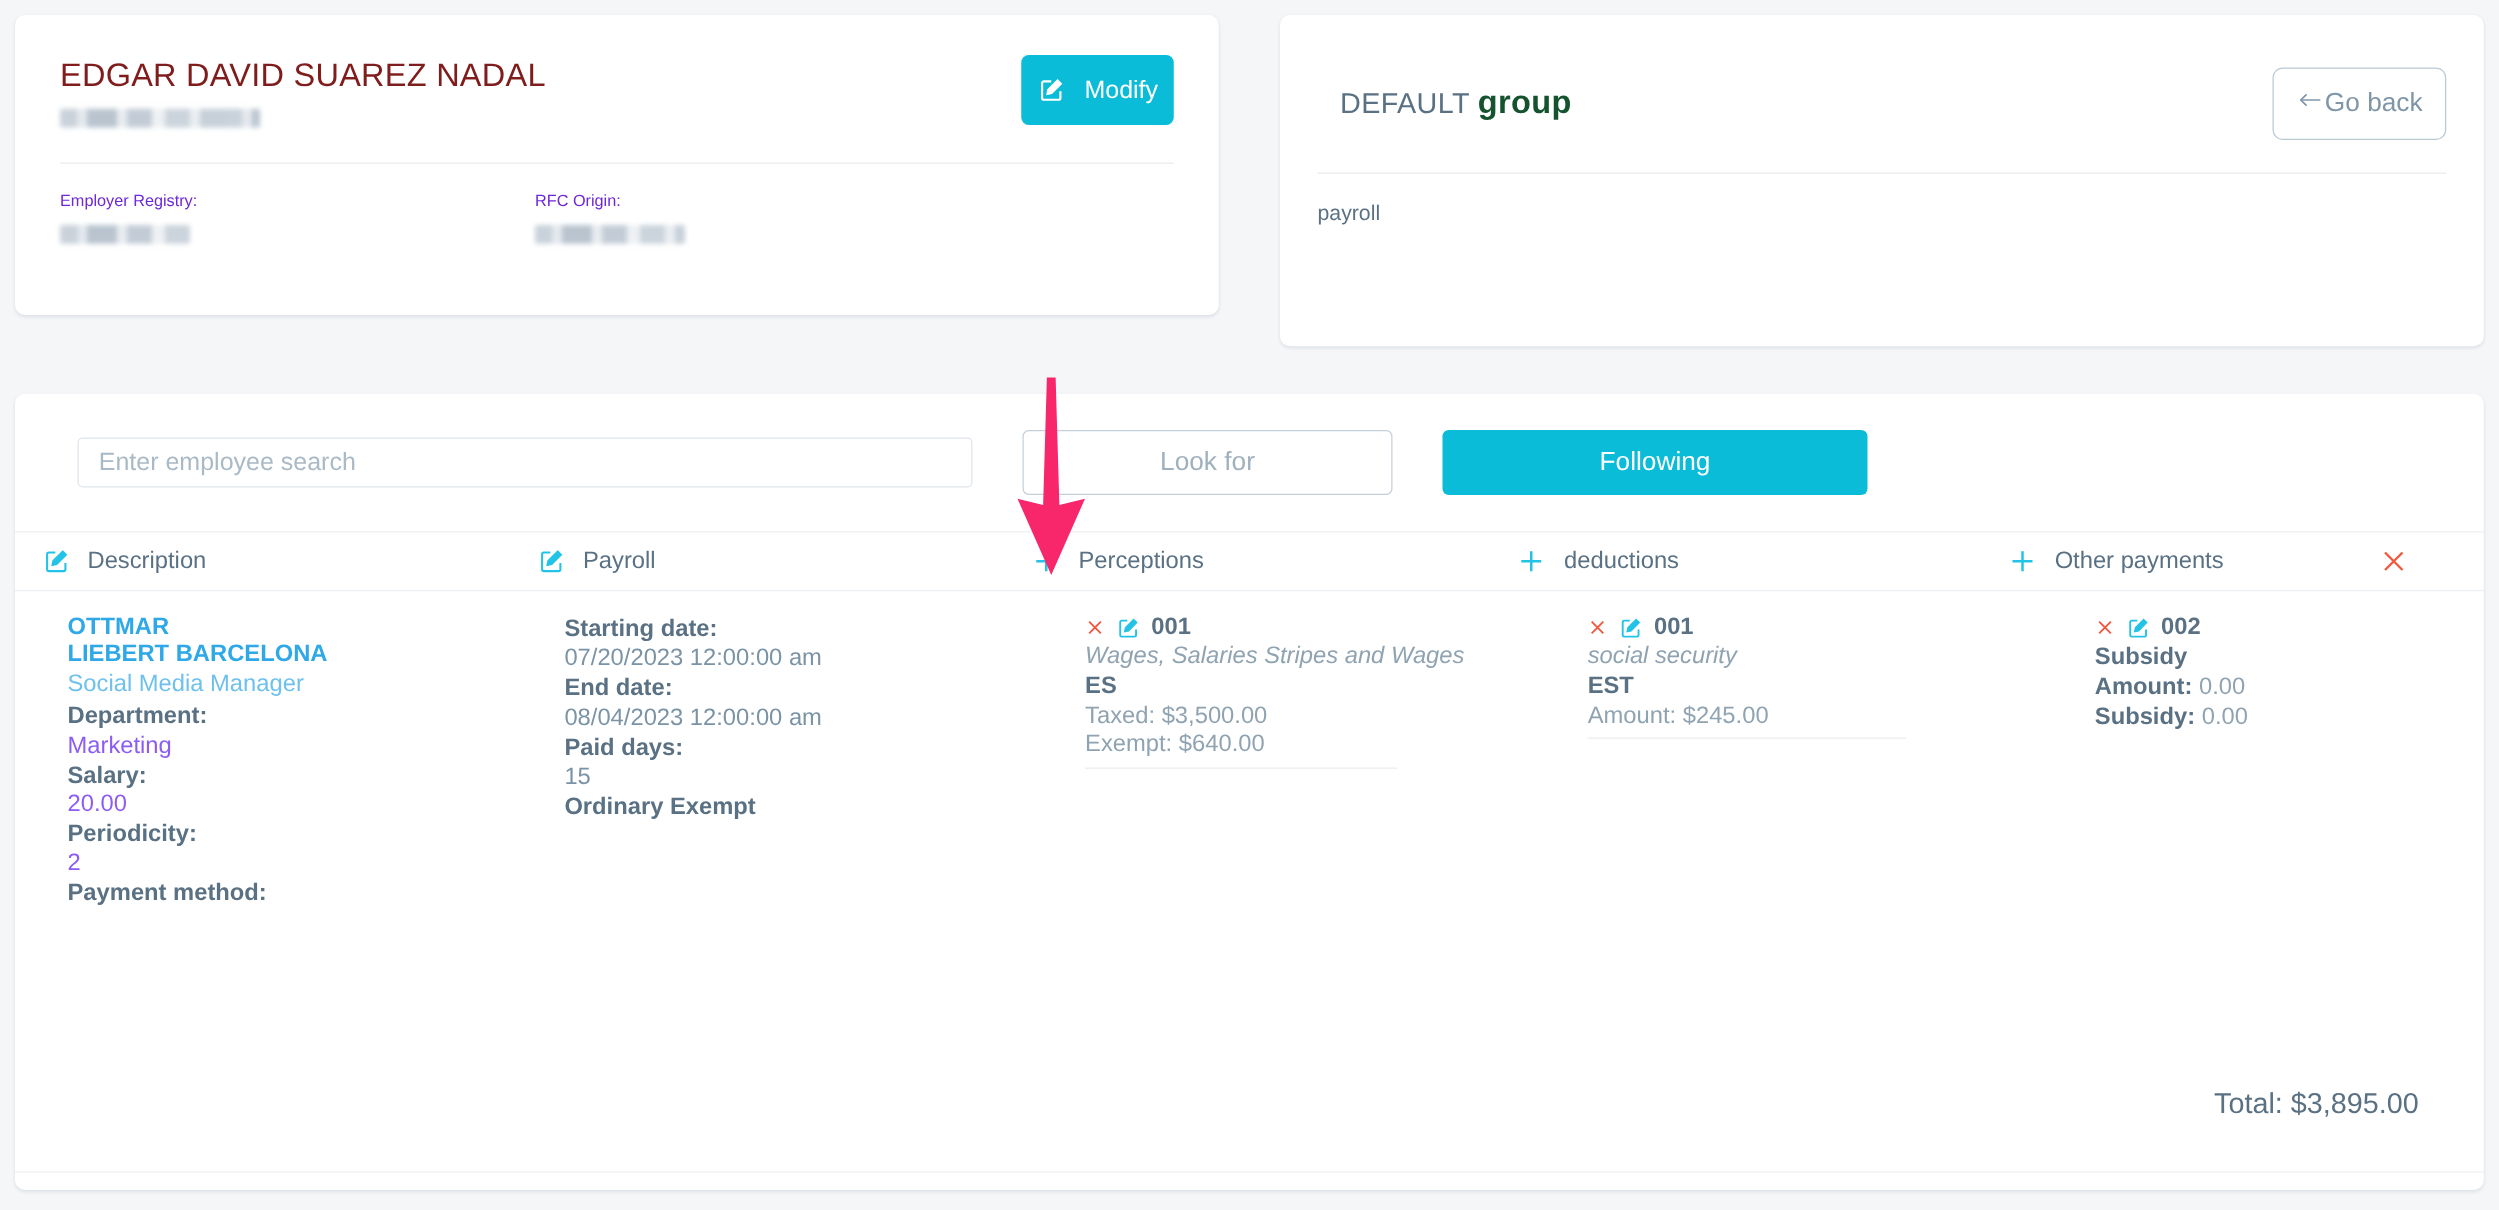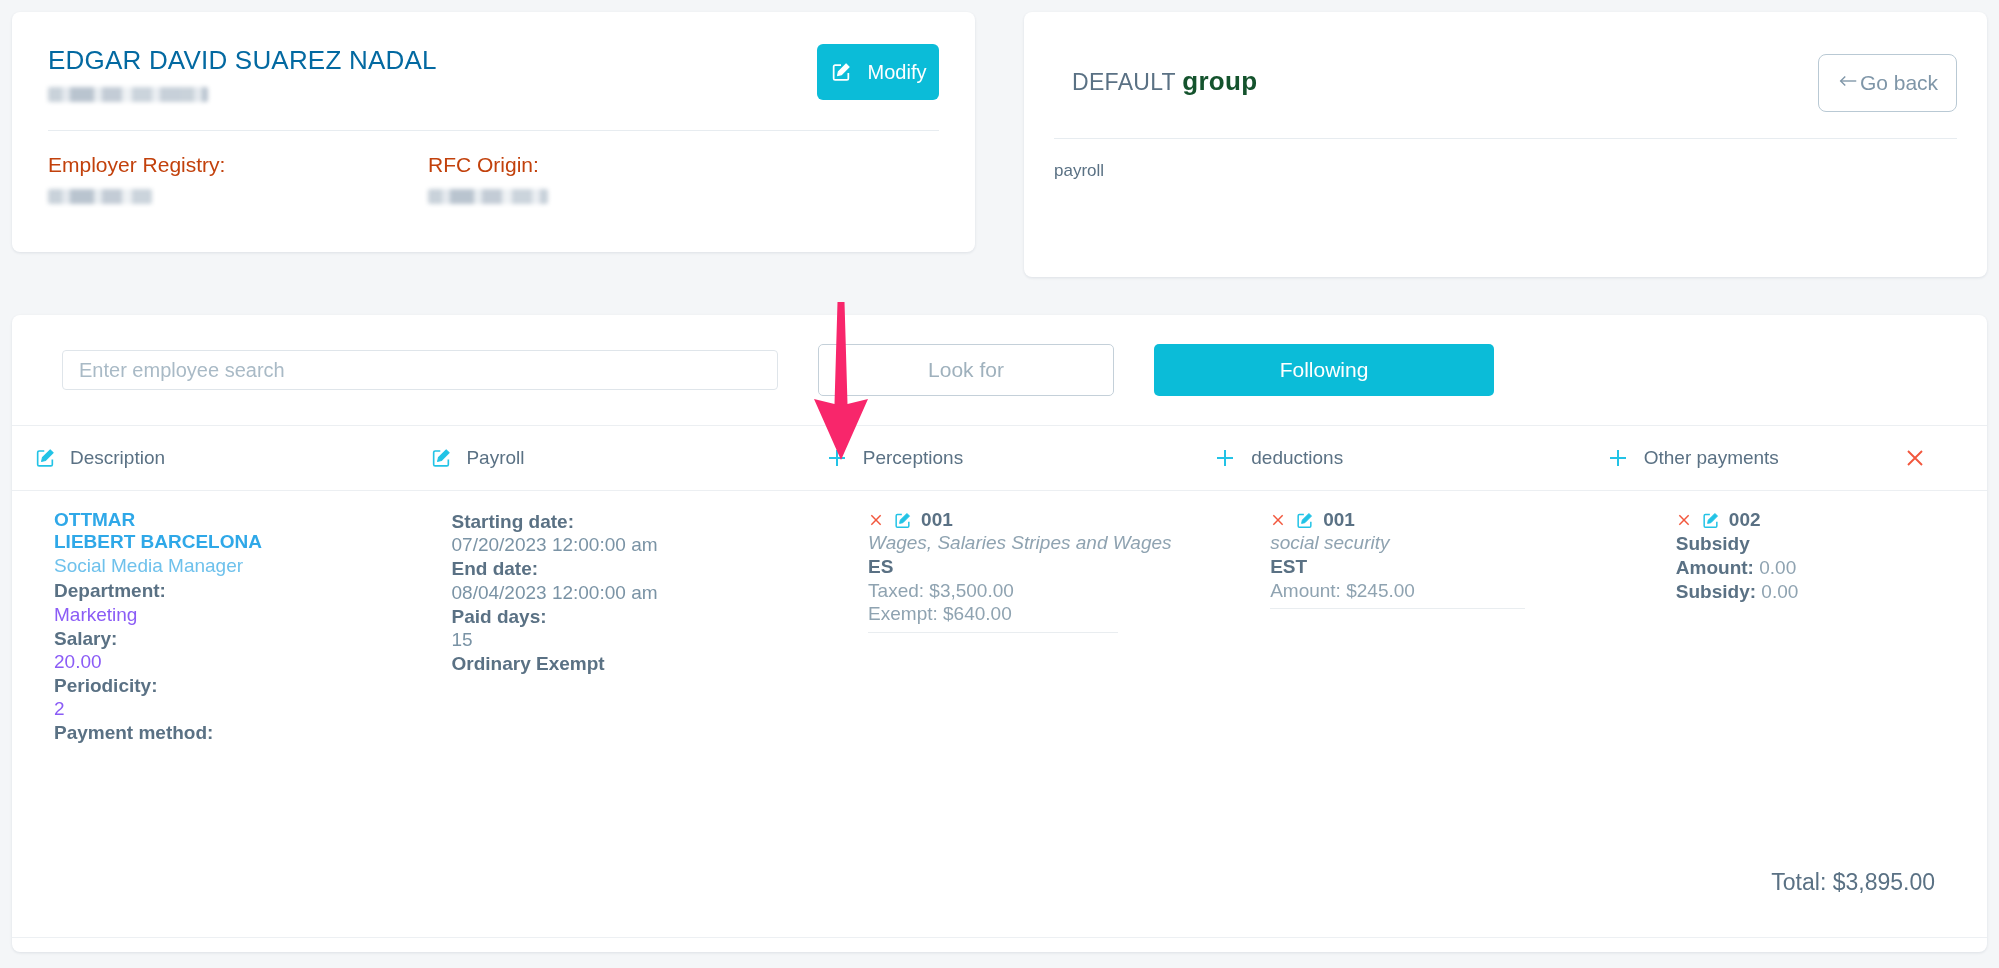--- a/index.html
+++ b/index.html
@@ -46,21 +46,21 @@
 
   .card-head {
     display: flex;
     align-items: flex-start;
     justify-content: space-between;
     min-height: 78px;
   }
   .emp-name {
     font-size: 26px;
     font-weight: 400;
-    color: #0369a1;
+    color: #7f1d1d;
     letter-spacing: .2px;
     line-height: 1.1;
     margin: 8px 0 0 0;
     white-space: nowrap;
   }
   .redact {
     display: block;
     margin-top: 12px;
     height: 15px;
     border-radius: 2px;
@@ -119,22 +119,22 @@
     background: #e7ecf0;
     margin: 14px 0 0 0;
   }
 
   .meta-row {
     display: flex;
     margin-top: 22px;
   }
   .meta-col { width: 380px; }
   .meta-label {
-    font-size: 21px;
-    color: #c2410c;
+    font-size: 13px;
+    color: #6d28d9;
     margin-bottom: 2px;
   }
 
   .group-head {
     display: flex;
     align-items: center;
     justify-content: space-between;
     min-height: 86px;
   }
   .group-title {
@@ -212,21 +212,21 @@
     border-radius: 5px;
     color: #ffffff;
     font-size: 21px;
     font-family: "Liberation Sans", sans-serif;
     cursor: pointer;
   }
 
   .hdr-row {
     display: flex;
     align-items: center;
-    height: 66px;
+    height: 48px;
     border-top: 1px solid #eceff2;
     border-bottom: 1px solid #eceff2;
     padding: 0 0 0 22px;
     box-sizing: border-box;
   }
   .hdr-cell {
     display: flex;
     align-items: center;
     gap: 14px;
   }

